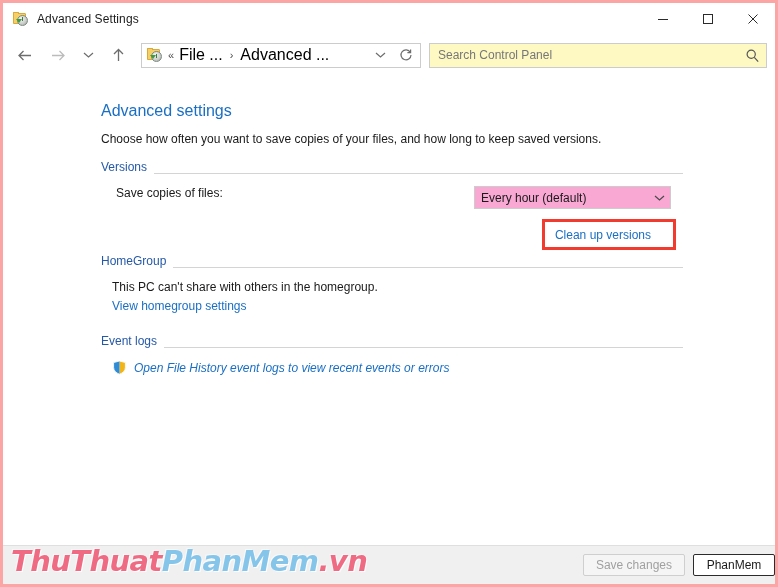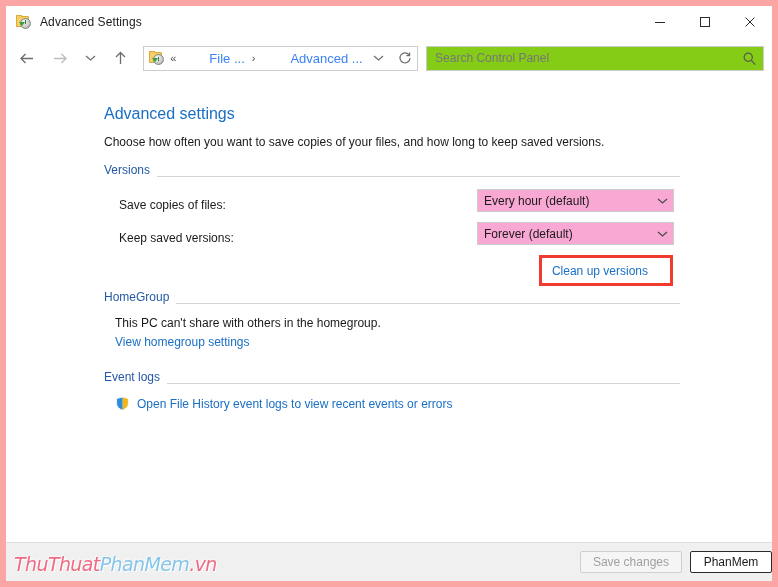--- a/index.html
+++ b/index.html
@@ -13,21 +13,21 @@
     font-family: "Liberation Sans", sans-serif;
     overflow: hidden;
     position: relative;
     -webkit-font-smoothing: antialiased;
   }
 
   .window {
     position: absolute;
     inset: 0;
     background: #ffffff;
-    border: 6px solid #fca5a5;
+    border: 3px solid #fca5a5;
     box-sizing: border-box;
     display: flex;
     flex-direction: column;
   }
 
   
   .titlebar {
     height: 31px;
     background: #ffffff;
     display: flex;
@@ -142,25 +142,24 @@
     position: relative;
     flex: 0 0 auto;
   }
   .crumb-chev {
     color: #4c4c4c;
     font-size: 11px;
     margin-right: 5px;
     flex: 0 0 auto;
   }
   .crumb {
-    font-size: 13px;
-    color: #3b82f6;
+    font-size: 16px;
+    color: #000000;
     white-space: nowrap;
     flex: 0 0 auto;
-    margin-left: 28px;
   }
   .crumb-sep {
     font-size: 11px;
     color: #4c4c4c;
     margin: 0 7px;
     flex: 0 0 auto;
   }
   .addr-spacer { flex: 1 1 auto; min-width: 4px; }
   .addr-dropdown {
     width: 24px; height: 23px;
@@ -169,21 +168,21 @@
   }
   .addr-refresh {
     width: 28px; height: 23px;
     display: flex; align-items: center; justify-content: center;
     flex: 0 0 auto;
   }
   .searchbox {
     width: 338px;
     height: 25px;
     border: 1px solid #cccccc;
-    background: #84cc16;
+    background: #fef9c3;
     display: flex;
     align-items: center;
     box-sizing: border-box;
     flex: 0 0 auto;
   }
   .search-input {
     flex: 1 1 auto;
     border: none;
     outline: none;
     font-family: "Liberation Sans", sans-serif;
@@ -230,21 +229,21 @@
     flex: 0 0 auto;
     padding-right: 7px;
   }
   .group-rule {
     flex: 1 1 auto;
     height: 1px;
     background: #d4d4d4;
   }
   .form-row {
     display: flex;
-    align-items: flex-end;
+    align-items: flex-start;
     margin-bottom: 10px;
     padding-left: 15px;
   }
   .form-label {
     font-size: 12px;
     color: #1a1a1a;
     width: 358px;
     flex: 0 0 auto;
   }
   .combo {
@@ -296,20 +295,21 @@
     margin-bottom: 2px;
   }
   .link-row {
     padding-left: 11px;
     margin-bottom: 2px;
   }
   .eventlog-row {
     display: flex;
     align-items: center;
     padding-left: 11px;
+    font-style: italic;
   }
   .shield {
     width: 15px; height: 15px;
     margin-right: 7px;
     flex: 0 0 auto;
   }
   .spacer-md { height: 18px; }
 
   
   .footer {
@@ -341,22 +341,22 @@
     color: #1a1a1a;
     cursor: pointer;
   }
 
   
   .watermark {
     position: absolute;
     left: 8px;
     bottom: 6px;
     font-family: "DejaVu Sans", sans-serif;
-    font-size: 19px;
-    font-weight: normal;
+    font-size: 29px;
+    font-weight: bold;
     font-style: italic;
     letter-spacing: -0.6px;
     white-space: nowrap;
     text-shadow: 1px 1px 0 rgba(255,255,255,0.95), -1px -1px 0 rgba(255,255,255,0.55);
     pointer-events: none;
   }
   .wm-a { color: #ef6b84; }
   .wm-b { color: #86c5ea; }
 </style>
 </head>
@@ -464,31 +464,20 @@
       <div class="combo">
         <span class="combo-value">Every hour (default)</span>
         <span class="combo-arrow">
           <svg width="11" height="8" viewBox="0 0 11 8" aria-hidden="true">
             <path d="M1 2 L5.5 6 L10 2" fill="none" stroke="#4a4a4a" stroke-width="1.2"></path>
           </svg>
         </span>
       </div>
     </div>
 
-    <div class="form-row">
-      <span class="form-label">Keep saved versions:</span>
-      <div class="combo">
-        <span class="combo-value">Forever (default)</span>
-        <span class="combo-arrow">
-          <svg width="11" height="8" viewBox="0 0 11 8" aria-hidden="true">
-            <path d="M1 2 L5.5 6 L10 2" fill="none" stroke="#4a4a4a" stroke-width="1.2"></path>
-          </svg>
-        </span>
-      </div>
-    </div>
 
     <div class="cleanup-row">
       <span class="cleanup-wrap">
         <a class="link">Clean up versions</a>
       </span>
     </div>
 
     <div class="group-head">
       <span class="group-label">HomeGroup</span>
       <span class="group-rule"></span>

